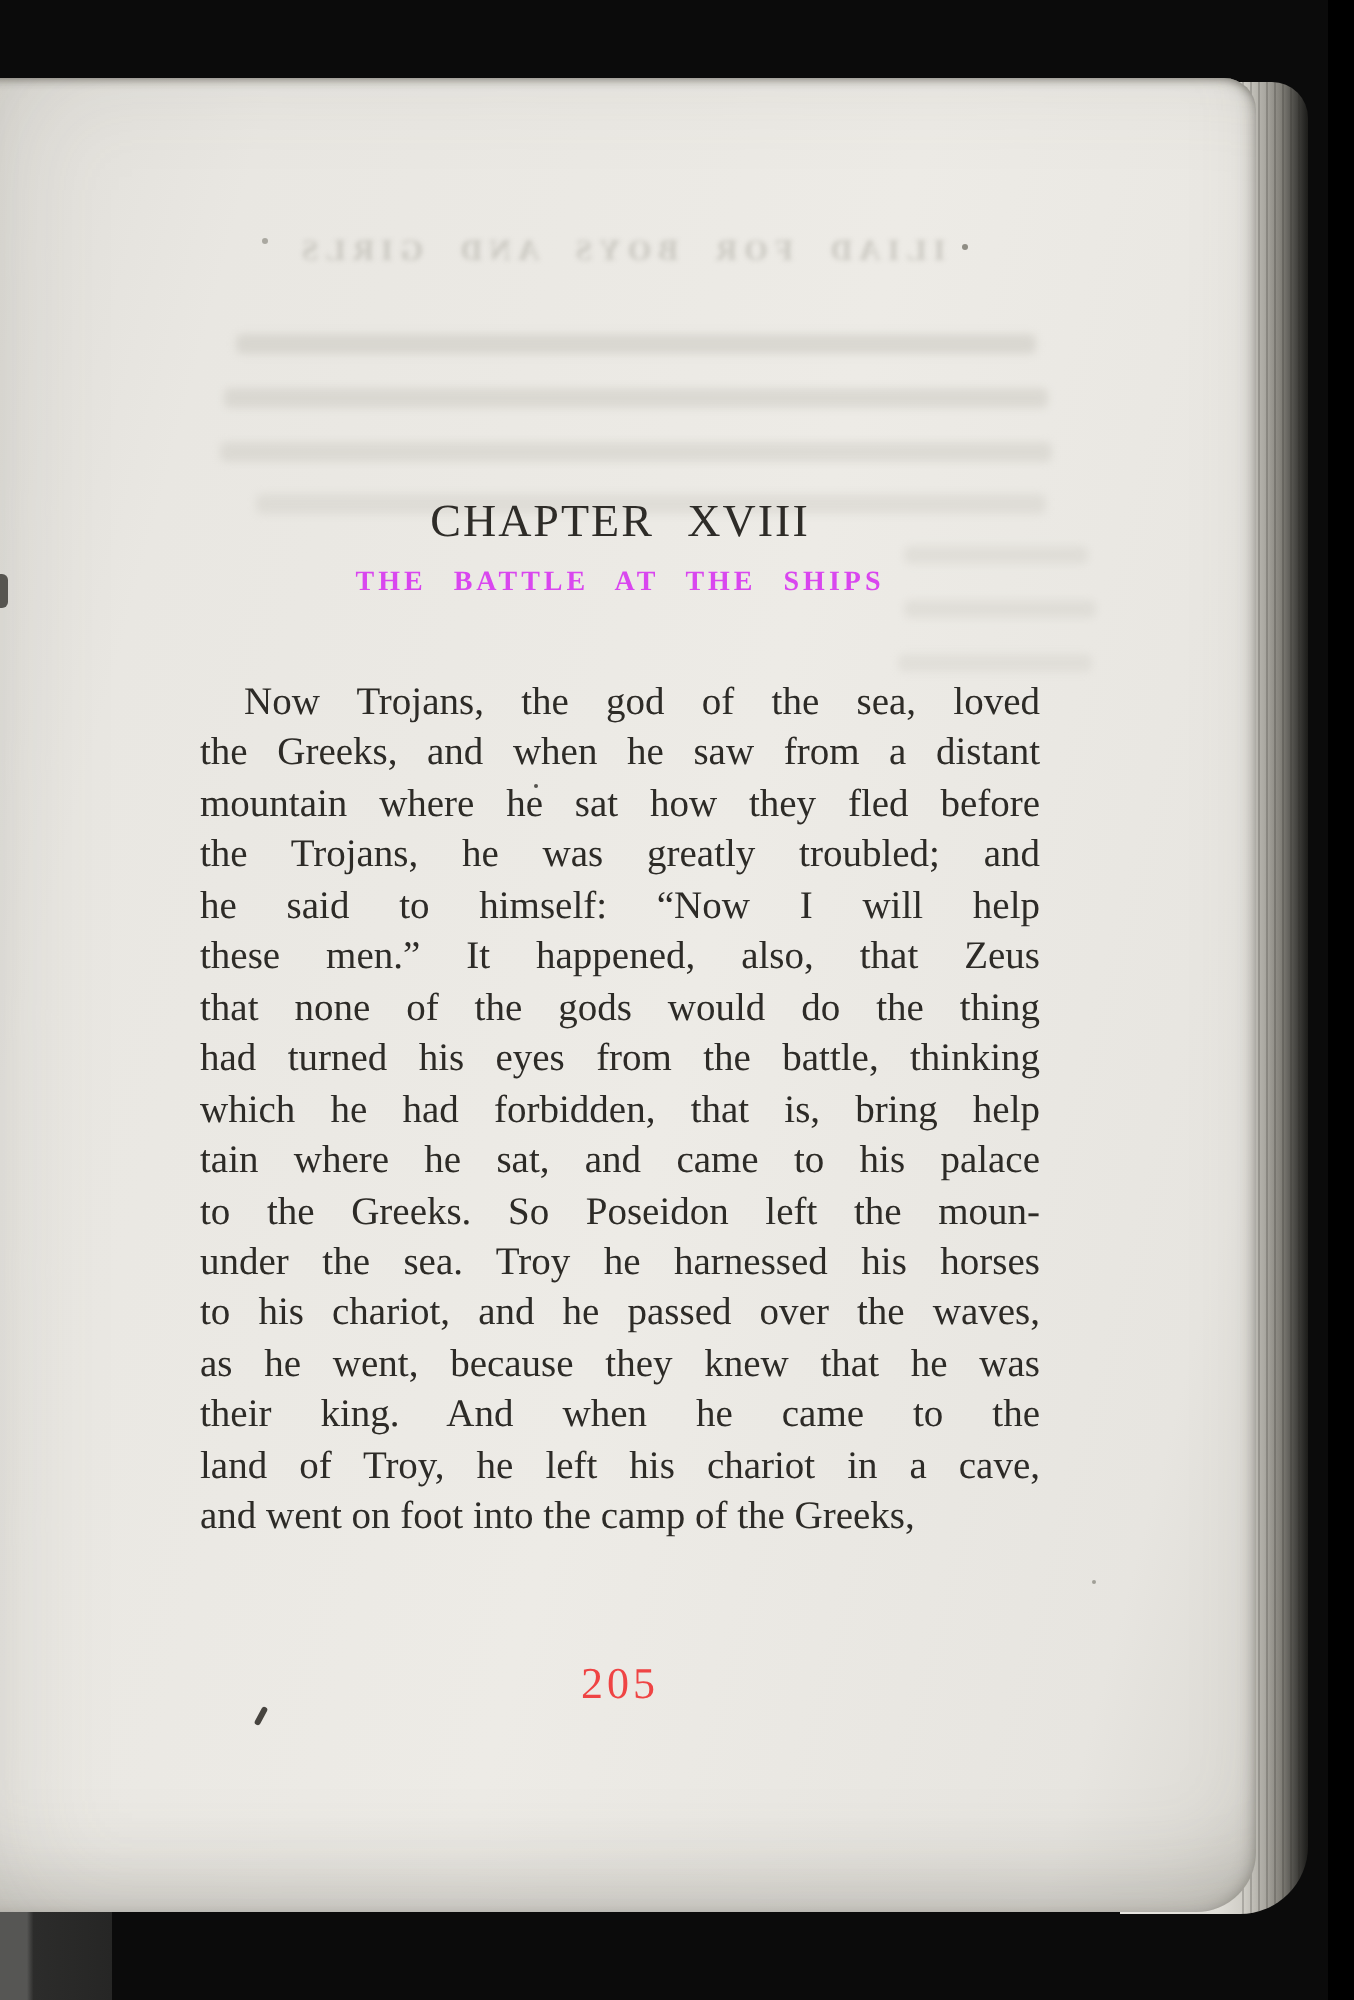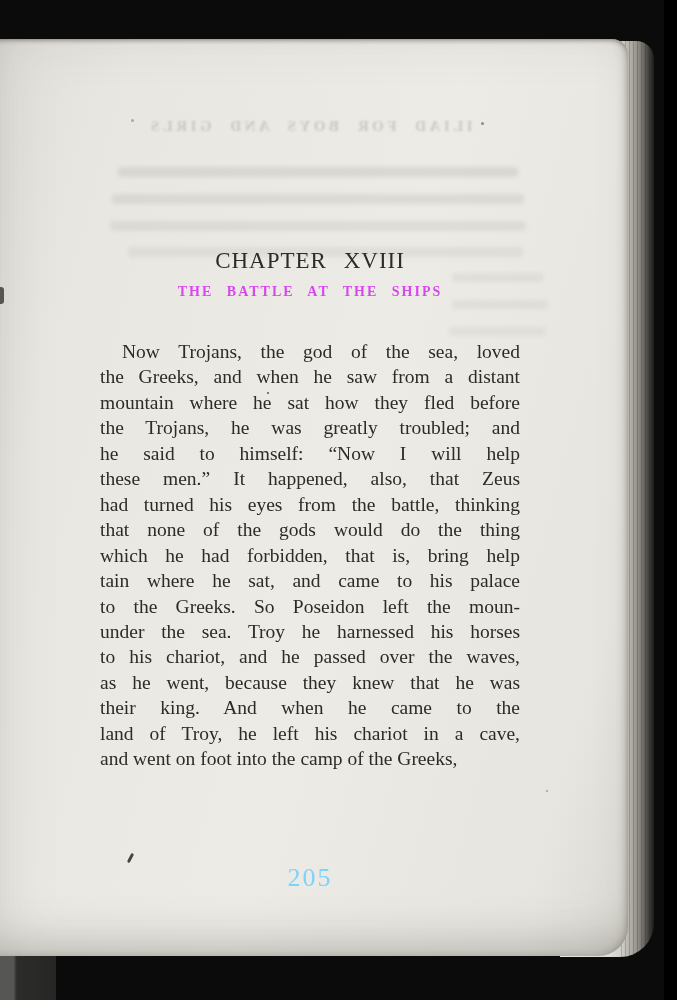--- a/index.html
+++ b/index.html
@@ -63,21 +63,21 @@
   }
   .bodytext {
     position:absolute; left:100px; top:339px; width:420px;
     font-size:19.5px; line-height:25.45px; color:#2d2b27;
   }
   .tl { text-align:justify; text-align-last:justify; }
   .tl.first { padding-left:22px; }
   .tl.last { text-align-last:left; }
   .page-number {
     position:absolute; left:100px; width:420px; top:829px; text-align:center;
-    font-size:26px; letter-spacing:2px; color:#7dd3fc;margin-top:34px;
+    font-size:22px; letter-spacing:2px; color:#ef4444;
   }
   
   .edge-tick {
     position:absolute; left:0; top:287px; width:4px; height:17px;
     background:#403e39; border-radius:0 3px 3px 0; opacity:.85;
   }
   .stray-mark {
     position:absolute; left:129px; top:853px; width:3px; height:10px;
     background:#47443f; border-radius:2px; transform:rotate(28deg);
   }
@@ -113,22 +113,22 @@
 
     <div class="section-heading">THE BATTLE AT THE SHIPS</div>
 
     <div class="bodytext">
       <div class="tl first">Now Trojans, the god of the sea, loved</div>
       <div class="tl">the Greeks, and when he saw from a distant</div>
       <div class="tl">mountain where he sat how they fled before</div>
       <div class="tl">the Trojans, he was greatly troubled; and</div>
       <div class="tl">he said to himself: “Now I will help</div>
       <div class="tl">these men.” It happened, also, that Zeus</div>
+      <div class="tl">that none of the gods would do the thing</div>
       <div class="tl">had turned his eyes from the battle, thinking</div>
-      <div class="tl">that none of the gods would do the thing</div>
       <div class="tl">which he had forbidden, that is, bring help</div>
       <div class="tl">tain where he sat, and came to his palace</div>
       <div class="tl">to the Greeks. So Poseidon left the moun-</div>
       <div class="tl">under the sea. Troy he harnessed his horses</div>
       <div class="tl">to his chariot, and he passed over the waves,</div>
       <div class="tl">as he went, because they knew that he was</div>
       <div class="tl">their king. And when he came to the</div>
       <div class="tl">land of Troy, he left his chariot in a cave,</div>
       <div class="tl last">and went on foot into the camp of the Greeks,</div>
     </div>

